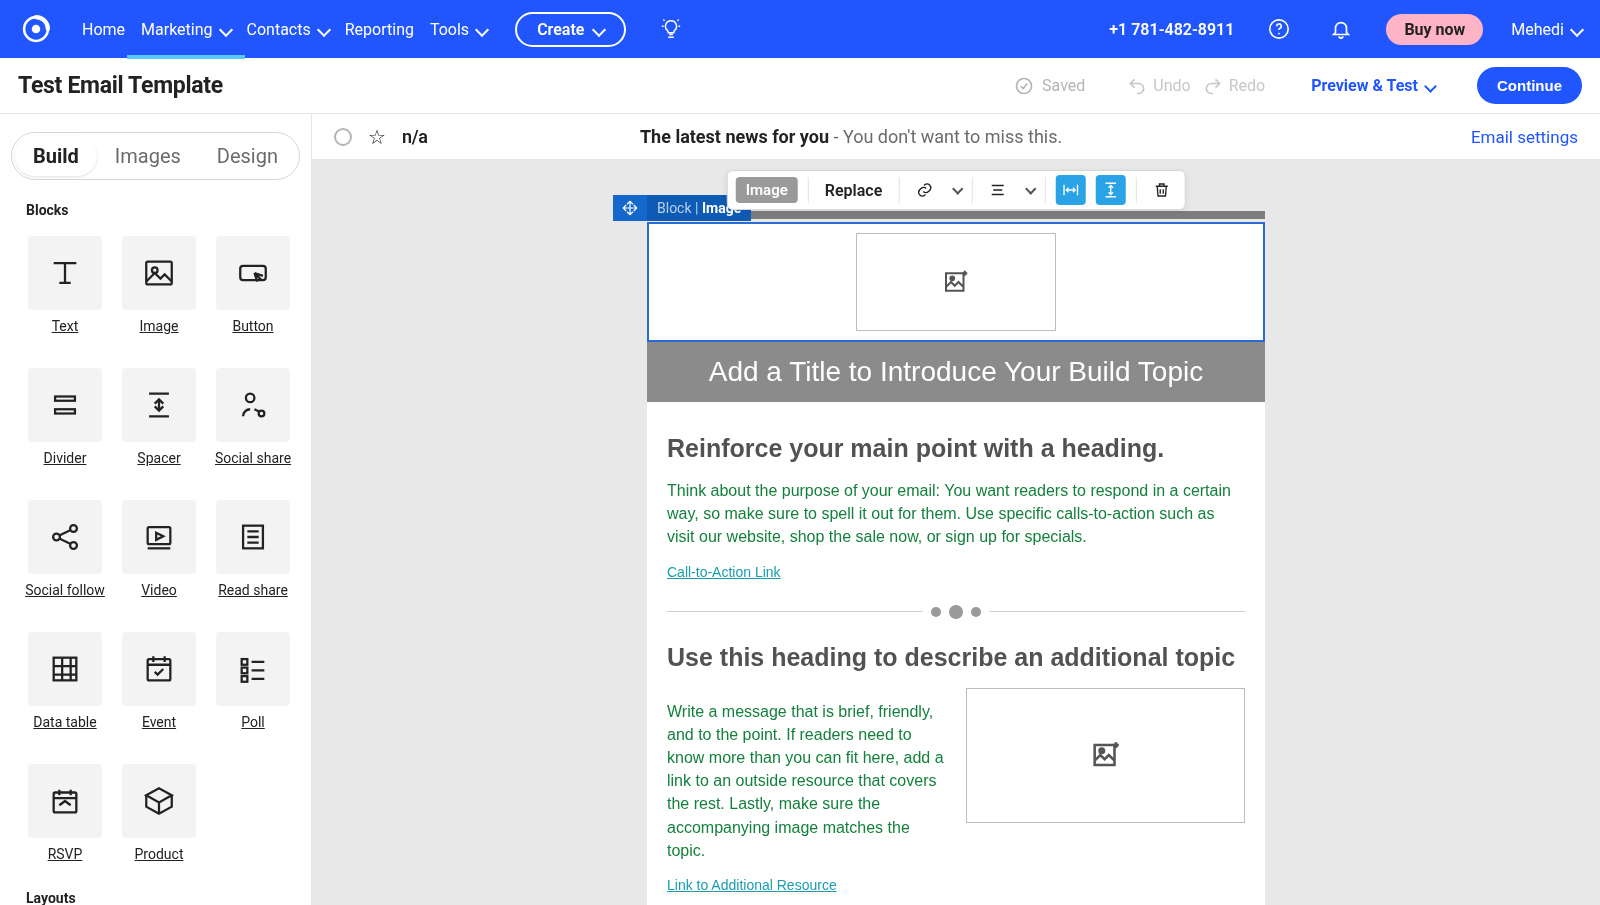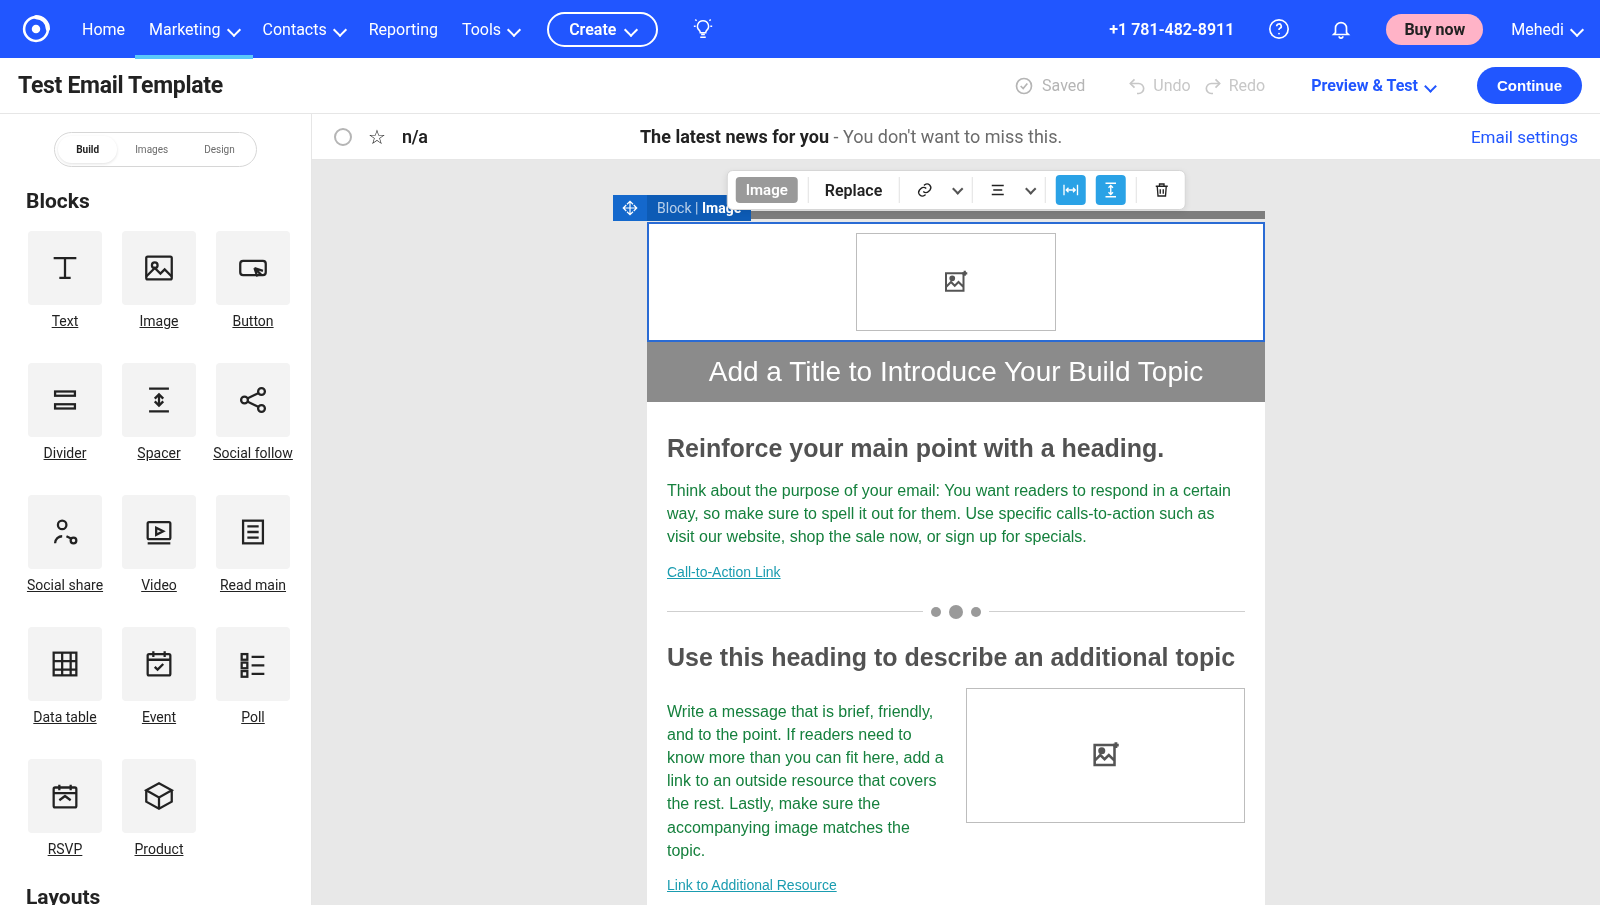--- a/index.html
+++ b/index.html
@@ -10,21 +10,21 @@
     --grey-light: #f3f3f3;
     --border: #d6d6d6;
   }
   * { box-sizing: border-box; }
   html, body { margin:0; padding:0; height:100%; width:100%; font-family: -apple-system, "Segoe UI", Roboto, Helvetica, Arial, sans-serif; color:#222; }
   body { width:1600px; height:905px; overflow:hidden; background:#fff; }
   
   .topbar { display:flex; align-items:center; height:58px; background:var(--brand-blue); color:#fff; padding:0 18px; gap:28px; font-size:16px; }
   .topbar .logo { width:36px; height:36px; display:flex; align-items:center; justify-content:center; }
   .topbar .logo svg { width:34px; height:34px; }
-  .topbar .nav { display:flex; align-items:center; gap:24px; }
+  .topbar .nav { display:flex; align-items:center; gap:16px; }
   .topbar .nav-item { display:flex; align-items:center; gap:8px; cursor:pointer; position:relative; padding:18px 0; }
   .topbar .nav-item.active::after { content:""; position:absolute; left:-14px; right:-14px; bottom:-2px; height:4px; background:#5ac8fa; }
   .chev::after { content:""; display:inline-block; width:8px; height:8px; border-right:2px solid #fff; border-bottom:2px solid #fff; transform:rotate(45deg); margin-top:-4px; }
   .topbar .create-btn { border:2px solid #fff; border-radius:22px; padding:6px 20px; display:flex; align-items:center; gap:10px; cursor:pointer; font-weight:600;}
   .topbar .spacer { flex:1; }
   .topbar .phone { font-weight:600; font-size:16px; }
   .topbar .icon-btn { width:34px; height:34px; display:flex; align-items:center; justify-content:center; cursor:pointer; }
   .topbar .buy { background:#ffb3c7; color:#222; border-radius:20px; padding:6px 18px; font-weight:700; cursor:pointer; }
   .topbar .user { display:flex; align-items:center; gap:8px; cursor:pointer; font-size:16px; }
   
@@ -34,23 +34,23 @@
   .secondbar .status { color:#b5b5b5; display:flex; align-items:center; gap:8px; font-size:16px; }
   .secondbar .muted-action { color:#c7c7c7; display:flex; align-items:center; gap:6px; font-size:16px; }
   .secondbar .preview { color:var(--brand-blue); font-weight:700; display:flex; align-items:center; gap:8px; cursor:pointer; font-size:16px; }
   .chev-blue::after { content:""; display:inline-block; width:7px; height:7px; border-right:2px solid var(--brand-blue); border-bottom:2px solid var(--brand-blue); transform:rotate(45deg); margin-top:-3px; }
   .secondbar .continue-btn { background:var(--brand-blue); color:#fff; border:none; border-radius:22px; padding:10px 20px; font-weight:700; font-size:15px; cursor:pointer; }
   
   .main { display:flex; height:calc(905px - 58px - 56px); }
   .sidebar { width:312px; border-right:1px solid #e6e6e6; display:flex; flex-direction:column; overflow:auto; }
   .tabs { display:flex; justify-content:center; padding:18px 0 8px; }
   .tabs-inner { display:flex; border:1px solid #d6d6d6; border-radius:26px; padding:3px; gap:0; }
-  .tab { padding:8px 18px; border-radius:22px; font-size:10px; color:#6b6b6b; cursor:pointer; }
+  .tab { padding:8px 18px; border-radius:22px; font-size:20px; color:#6b6b6b; cursor:pointer; }
   .tab.active { background:#fff; color:#222; box-shadow:0 1px 3px rgba(0,0,0,0.12); font-weight:700; }
-  .section-title { padding:14px 26px 4px; font-size:21px; font-weight:700; }
+  .section-title { padding:14px 26px 4px; font-size:14px; font-weight:700; }
   .block-grid { display:grid; grid-template-columns:repeat(3, 78px); gap:34px 16px; padding:14px 26px; justify-content:start; }
   .block { display:flex; flex-direction:column; align-items:center; gap:8px; cursor:grab; }
   .block .tile { width:74px; height:74px; background:var(--grey-light); display:flex; align-items:center; justify-content:center; border-radius:4px; }
   .block .tile svg { width:34px; height:34px; stroke:#222; fill:none; stroke-width:1.6; }
   .block .lbl { font-size:14px; color:#222; text-align:center; white-space:nowrap;text-decoration:underline; }
   
   .canvas { flex:1; background:#e8e8e8; position:relative; overflow:hidden; }
   .canvas-header { background:#fff; display:flex; align-items:center; padding:0 22px; height:46px; border-bottom:1px solid #e6e6e6; gap:16px; }
   .canvas-header .circle { width:18px; height:18px; border:2px solid #b5b5b5; border-radius:50%; }
   .canvas-header .star { font-size:20px; color:#222;}
@@ -247,57 +247,57 @@
           <div class="tile">
             <svg viewBox="0 0 24 24">
               <path d="M5 4h14M5 20h14M12 8v8M9 11l3-3 3 3M9 13l3 3 3-3"></path>
             </svg>
           </div>
           <div class="lbl">Spacer</div>
         </div>
       <div class="block">
           <div class="tile">
             <svg viewBox="0 0 24 24">
+              <circle cx="10" cy="7" r="3"></circle>
+              <path d="M5 20c0-3 2.5-5 5-5"></path>
+              <circle cx="18" cy="18" r="2"></circle>
+              <path d="M13 15l4 2"></path>
+            </svg>
+          </div>
+          <div class="lbl">Social share</div>
+        </div>
+      <div class="block">
+          <div class="tile">
+            <svg viewBox="0 0 24 24">
               <circle cx="6" cy="12" r="2.4"></circle>
               <circle cx="18" cy="6" r="2.4"></circle>
               <circle cx="18" cy="18" r="2.4"></circle>
               <path d="M8 11l8-4M8 13l8 4"></path>
             </svg>
           </div>
           <div class="lbl">Social follow</div>
         </div>
       <div class="block">
           <div class="tile">
             <svg viewBox="0 0 24 24">
-              <circle cx="10" cy="7" r="3"></circle>
-              <path d="M5 20c0-3 2.5-5 5-5"></path>
-              <circle cx="18" cy="18" r="2"></circle>
-              <path d="M13 15l4 2"></path>
-            </svg>
-          </div>
-          <div class="lbl">Social share</div>
-        </div>
-      <div class="block">
-          <div class="tile">
-            <svg viewBox="0 0 24 24">
               <rect x="4" y="5" width="16" height="12" rx="1"></rect>
               <path d="M10 9l5 2.5L10 14z"></path>
               <path d="M4 20h16"></path>
             </svg>
           </div>
           <div class="lbl">Video</div>
         </div>
       <div class="block">
           <div class="tile">
             <svg viewBox="0 0 24 24">
               <rect x="5" y="4" width="14" height="16"></rect>
               <path d="M8 8h8M8 12h8M8 16h8"></path>
             </svg>
           </div>
-          <div class="lbl">Read main</div>
+          <div class="lbl">Read share</div>
         </div>
       <div class="block">
           <div class="tile">
             <svg viewBox="0 0 24 24">
               <rect x="4" y="4" width="16" height="16"></rect>
               <path d="M4 10h16M4 16h16M10 4v16M16 4v16"></path>
             </svg>
           </div>
           <div class="lbl">Data table</div>
         </div>

